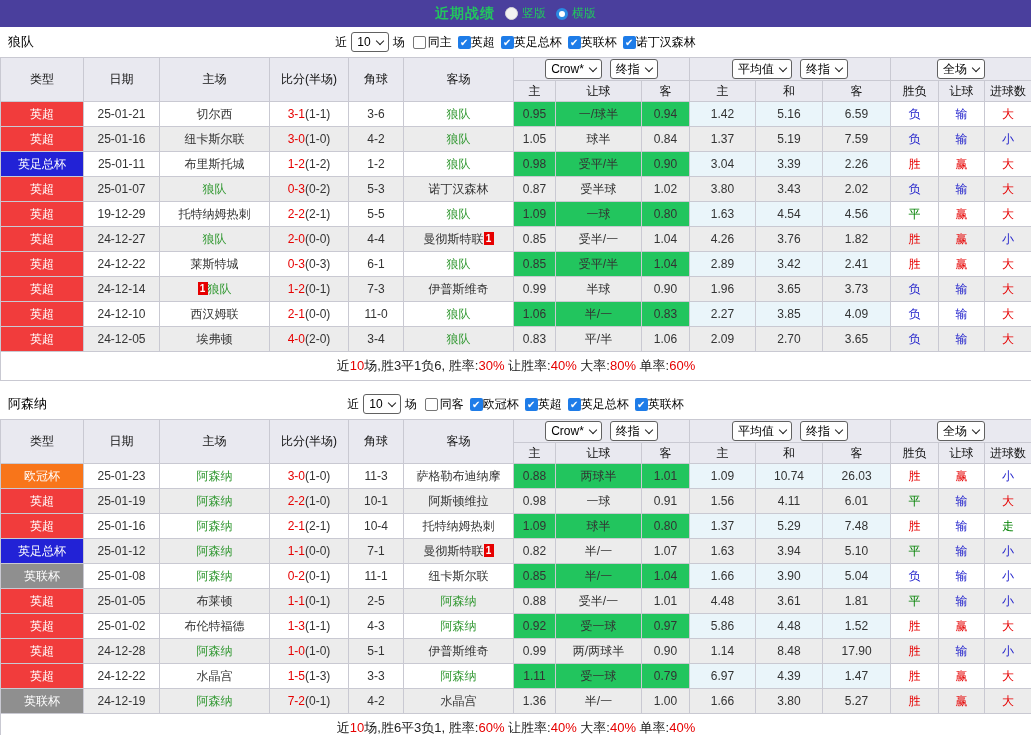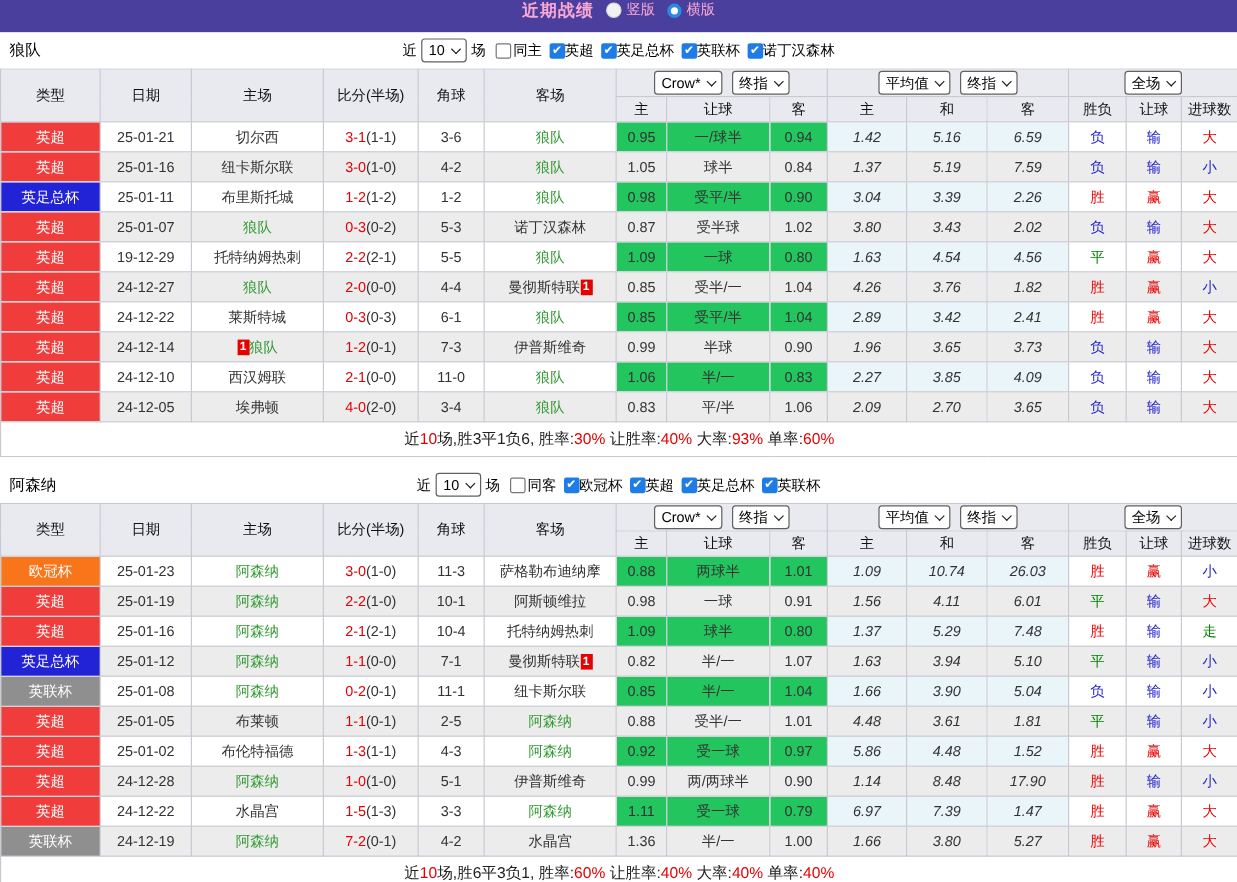--- a/index.html
+++ b/index.html
@@ -1,20 +1,20 @@
 <!DOCTYPE html>
 <html><head>
 <meta charset="utf-8">
 <style>
   html,body{margin:0;padding:0;background:#fff;}
   body{width:1031px;font-family:"Liberation Sans","DejaVu Sans",sans-serif;-webkit-font-smoothing:antialiased;}
   .page{width:1031px;}
 
   
-  .banner{height:27px;background:#4a3f9d;display:flex;align-items:flex-start;justify-content:center;gap:10px;color:#f9a8d4;}
+  .banner{height:27px;background:#4a3f9d;display:flex;align-items:center;justify-content:center;gap:10px;color:#22c55e;}
   .banner .title{font-weight:bold;font-size:14px;letter-spacing:1px;}
   .radio-group{display:inline-flex;align-items:center;gap:4px;font-size:12px;cursor:pointer;}
   .radio{width:11px;height:11px;border-radius:50%;background:#f2f2f2;display:inline-block;box-sizing:content-box;border:1px solid #d8d8d8;}
   .radio.sel{width:6px;height:6px;background:#fff;border:3px solid #2a8ae2;}
 
   
   .filter-row{height:30px;position:relative;display:flex;align-items:center;justify-content:center;font-size:12px;color:#000;background:#fff;}
   .section:nth-child(2) .filter-row{height:28px;}
   .team-label{position:absolute;left:8px;font-size:13px;color:#000;}
   .fake-select{display:inline-flex;align-items:center;border:1px solid #616161;border-radius:3px;background:#fff;padding:1px 5px;margin:0 4px;font-size:12px;gap:6px;height:16px;cursor:pointer;color:#000;}
@@ -26,21 +26,21 @@
 
   
   table{border-collapse:collapse;table-layout:fixed;width:1031px;}
   th,td{border:1px solid #c9c9d2;text-align:center;font-size:12px;color:#333;overflow:hidden;white-space:nowrap;padding:0;}
   thead th{background:#e9e9f0;font-weight:normal;color:#111;}
   thead tr.grp th{height:22px;}
   thead tr.sub th{height:20px;}
   tbody td{height:24px;background:#fff;}
   tbody tr.alt td{background:#ececec;}
   tbody td.crow{background:#22c55e;}
-  tbody td.avg{background:#eaf5fa;font-style:italic;}
+  tbody td.avg{background:#eaf5fa;}
   td.badge{color:#fff;}
   .tgreen{color:#339933;cursor:pointer;}
   .tname{cursor:pointer;}
   .smain{color:#e60000;}
   .shalf{color:#333;}
   .redcard{display:inline-block;background:#e60000;color:#fff;font-size:10px;font-weight:bold;width:10px;height:13px;line-height:13px;vertical-align:1px;}
   tr.summary td{height:28px;font-size:13px;color:#222;background:#fff;}
   .red{color:#e60000;}
   .gap{height:8px;background:#fff;}
 </style>
@@ -312,21 +312,21 @@
               <td class="avg">2.09</td>
               <td class="avg">2.70</td>
               <td class="avg">3.65</td>
               <td style="color: rgb(35, 35, 204);">负</td>
               <td style="color: rgb(35, 35, 204);">输</td>
               <td style="color: rgb(230, 0, 0);">大</td>
             </tr>
           </tbody>
       <tfoot>
         <tr class="summary">
-          <td colspan="15"><span>近</span><span class="red">10</span><span>场,胜3平1负6, 胜率:</span><span class="red">30%</span><span> 让胜率:</span><span class="red">40%</span><span> 大率:</span><span class="red">93%</span><span> 单率:</span><span class="red">60%</span></td>
+          <td colspan="15"><span>近</span><span class="red">10</span><span>场,胜3平1负6, 胜率:</span><span class="red">30%</span><span> 让胜率:</span><span class="red">40%</span><span> 大率:</span><span class="red">80%</span><span> 单率:</span><span class="red">60%</span></td>
         </tr>
       </tfoot>
     </table>
   </div>
 <div class="gap"></div>
   <div class="section">
     <div class="filter-row">
       <span class="team-label">阿森纳</span>
       <span>近</span>
       <span class="fake-select">
@@ -551,21 +551,21 @@
               <td class="badge" style="background: rgb(241, 60, 60);">英超</td>
               <td>24-12-22</td>
               <td><span class="tname">水晶宫</span></td>
               <td><span class="smain">1-5</span><span class="shalf">(1-3)</span></td>
               <td>3-3</td>
               <td><span class="tgreen">阿森纳</span></td>
               <td class="crow">1.11</td>
               <td class="crow">受一球</td>
               <td class="crow">0.79</td>
               <td class="avg">6.97</td>
-              <td class="avg">7.39</td>
+              <td class="avg">4.39</td>
               <td class="avg">1.47</td>
               <td style="color: rgb(230, 0, 0);">胜</td>
               <td style="color: rgb(230, 0, 0);">赢</td>
               <td style="color: rgb(230, 0, 0);">大</td>
             </tr>
             <tr class="alt">
               <td class="badge" style="background: rgb(143, 143, 143);">英联杯</td>
               <td>24-12-19</td>
               <td><span class="tgreen">阿森纳</span></td>
               <td><span class="smain">7-2</span><span class="shalf">(0-1)</span></td>

